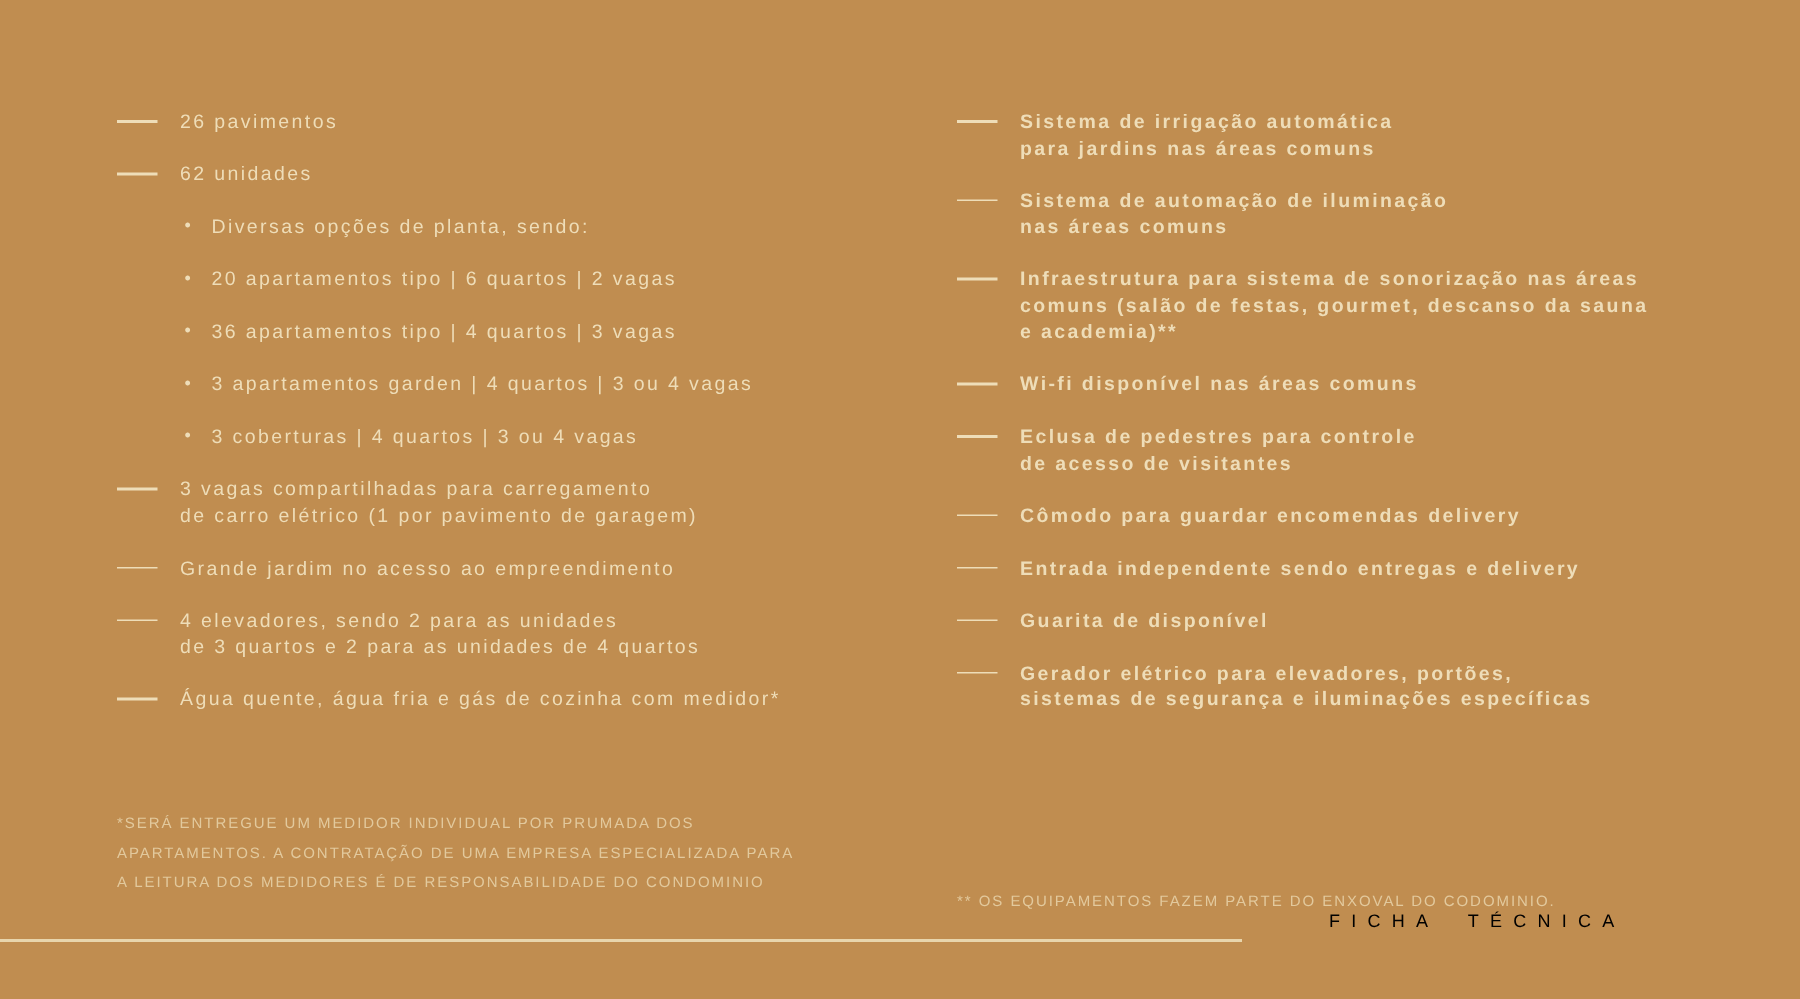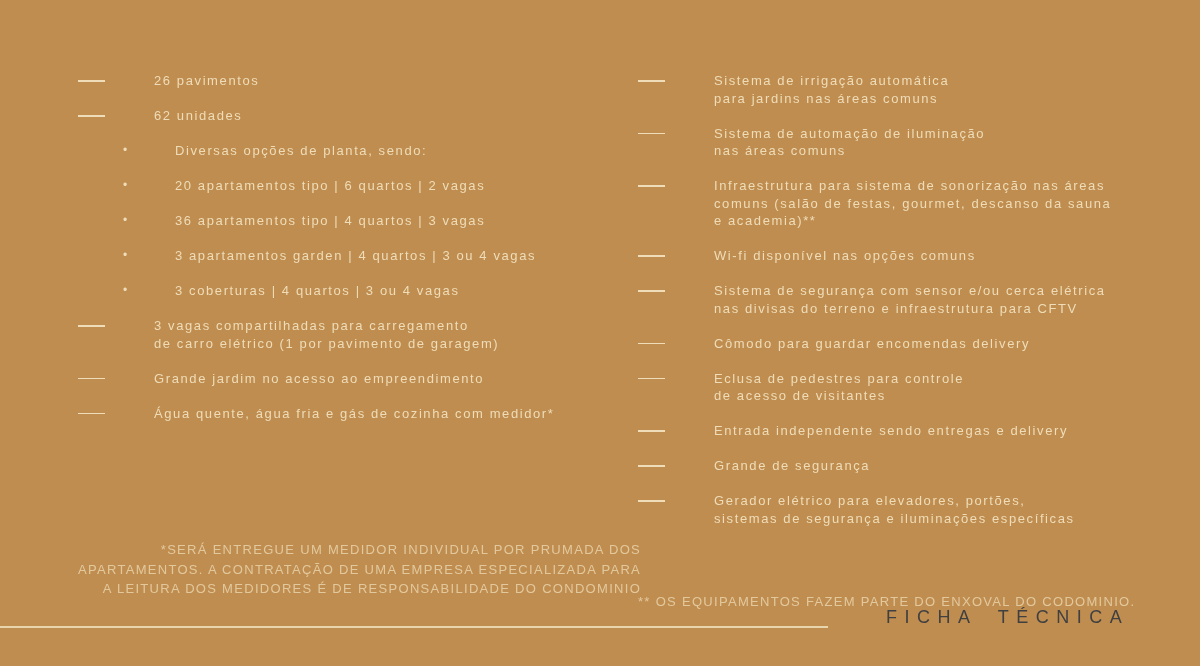--- a/index.html
+++ b/index.html
@@ -7,21 +7,21 @@
     width: 1200px; height: 666px;
     background: #c08d50;
     position: relative;
     overflow: hidden;
     font-family: "Liberation Sans", sans-serif;
     color: #eeddb8;
     -webkit-font-smoothing: antialiased;
   }
   .col { position: absolute; }
   .col-left  { left: 78px;  top: 72px; width: 530px; }
-  .col-right { left: 638px; top: 72px; width: 540px; }
+  .col-right { left: 638px; top: 72px; width: 540px; font-weight: bold; }
 
   .item {
     display: flex;
     align-items: flex-start;
     margin-bottom: 17.5px;
     font-size: 13px;
     line-height: 17.5px;
     letter-spacing: 1.6px;
   }
   .item .marker { flex: 0 0 auto; }
@@ -34,47 +34,46 @@
     width: 27px; height: 1.6px;
     margin-top: 8px;
     background: #eeddb8;
   }
   .bullet-item { margin-left: 45px; }
   .bullet-item .marker {
     width: 18px;
     font-size: 12px;
     line-height: 17.5px;
   }
-  .item .text { flex: 1 1 auto; margin-left: 34px; }
+  .item .text { flex: 1 1 auto; }
 
   .footnote {
     position: absolute;
-    font-size: 13px;
+    font-size: 10px;
     line-height: 19.5px;
     letter-spacing: 1.3px;
     color: #e2c99d;
     text-transform: uppercase;
-    text-align: right;
   }
   .footnote-left  { left: 78px;  top: 540px; }
   .footnote-right { left: 638px; top: 558px; line-height: 13px; margin-top: 37px; }
 
   .footer-rule {
     position: absolute;
     left: 0; top: 626px;
     width: 828px; height: 2px;
     background: #e8d5ac;
   }
   .footer-title {
     position: absolute;
     left: 886px; top: 607px;
-    font-size: 18px;
+    font-size: 12px;
     letter-spacing: 7.5px;
     word-spacing: 9px;
-    color: #404040;
+    color: #000000;
     white-space: nowrap;
   }
 </style>
 </head>
 <body>
 
 <div class="col col-left">
     <div class="item dash-item">
       <span class="marker"></span>
       <span class="text">26 pavimentos</span>
@@ -106,60 +105,60 @@
     <div class="item dash-item">
       <span class="marker"></span>
       <span class="text">3 vagas compartilhadas para carregamento<br>de carro elétrico (1 por pavimento de garagem)</span>
     </div>
     <div class="item dash-item">
       <span class="marker"></span>
       <span class="text">Grande jardim no acesso ao empreendimento</span>
     </div>
     <div class="item dash-item">
       <span class="marker"></span>
+      <span class="text">4 elevadores, sendo 2 para as unidades<br>de 3 quartos e 2 para as unidades de 4 quartos</span>
+    </div>
+    <div class="item dash-item">
+      <span class="marker"></span>
       <span class="text">Água quente, água fria e gás de cozinha com medidor*</span>
     </div>
   </div>
 
 <div class="col col-right">
     <div class="item dash-item">
       <span class="marker"></span>
       <span class="text">Sistema de irrigação automática<br>para jardins nas áreas comuns</span>
     </div>
     <div class="item dash-item">
       <span class="marker"></span>
       <span class="text">Sistema de automação de iluminação<br>nas áreas comuns</span>
     </div>
     <div class="item dash-item">
       <span class="marker"></span>
       <span class="text">Infraestrutura para sistema de sonorização nas áreas<br>comuns (salão de festas, gourmet, descanso da sauna<br>e academia)**</span>
     </div>
     <div class="item dash-item">
       <span class="marker"></span>
-      <span class="text">Wi-fi disponível nas opções comuns</span>
+      <span class="text">Wi-fi disponível nas áreas comuns</span>
     </div>
     <div class="item dash-item">
       <span class="marker"></span>
-      <span class="text">Sistema de segurança com sensor e/ou cerca elétrica<br>nas divisas do terreno e infraestrutura para CFTV</span>
+      <span class="text">Eclusa de pedestres para controle<br>de acesso de visitantes</span>
     </div>
     <div class="item dash-item">
       <span class="marker"></span>
       <span class="text">Cômodo para guardar encomendas delivery</span>
     </div>
     <div class="item dash-item">
       <span class="marker"></span>
-      <span class="text">Eclusa de pedestres para controle<br>de acesso de visitantes</span>
-    </div>
-    <div class="item dash-item">
-      <span class="marker"></span>
       <span class="text">Entrada independente sendo entregas e delivery</span>
     </div>
     <div class="item dash-item">
       <span class="marker"></span>
-      <span class="text">Grande de segurança</span>
+      <span class="text">Guarita de disponível</span>
     </div>
     <div class="item dash-item">
       <span class="marker"></span>
       <span class="text">Gerador elétrico para elevadores, portões,<br>sistemas de segurança e iluminações específicas</span>
     </div>
   </div>
 
 <div class="footnote footnote-left">
     <div>*SERÁ ENTREGUE UM MEDIDOR INDIVIDUAL POR PRUMADA DOS</div>
     <div>APARTAMENTOS. A CONTRATAÇÃO DE UMA EMPRESA ESPECIALIZADA PARA</div>

